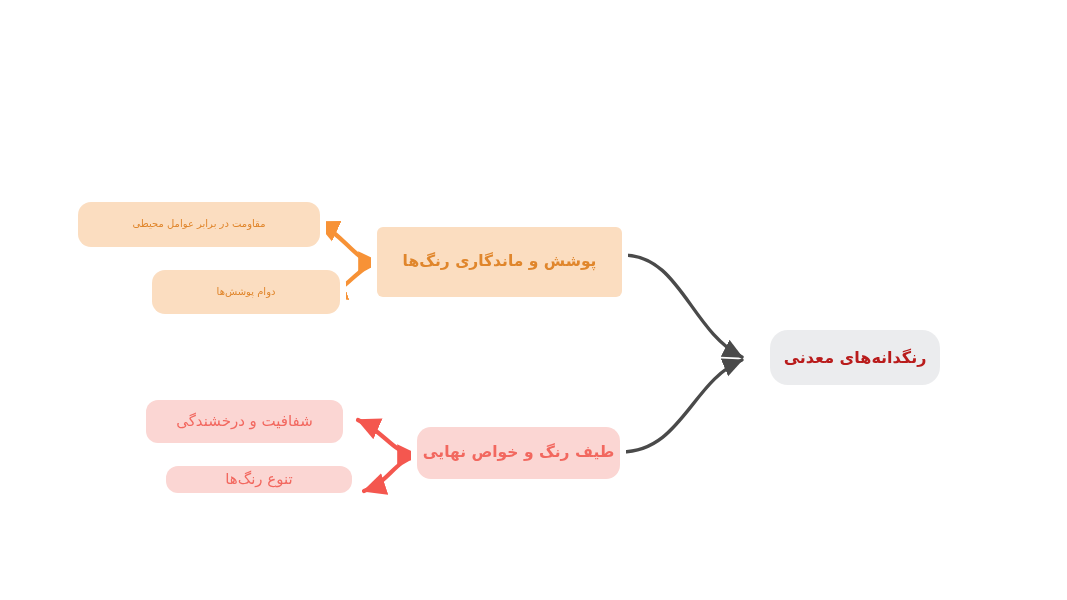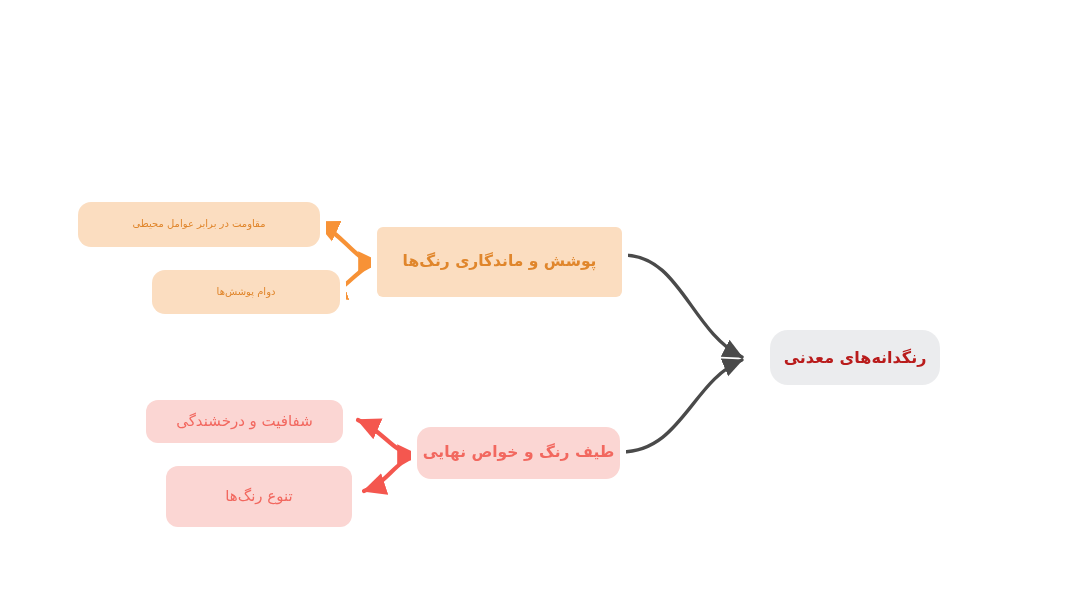--- a/index.html
+++ b/index.html
@@ -141,17 +141,17 @@
   </div>
 
   <div class="node branch-pink" style="left:417px;top:427px;width:203px;height:52px;">
     <span class="node-label">طیف رنگ و خواص نهایی</span>
   </div>
 
   <div class="node leaf-pink" style="left:146px;top:400px;width:197px;height:43px;">
     <span class="node-label">شفافیت و درخشندگی</span>
   </div>
 
-  <div class="node leaf-pink" style="left:166px;top:466px;width:186px;height:61px;">
+  <div class="node leaf-pink" style="left:166px;top:466px;width:186px;height:27px;">
     <span class="node-label">تنوع رنگ‌ها</span>
   </div>
 
 </div>
 
 </body></html>

